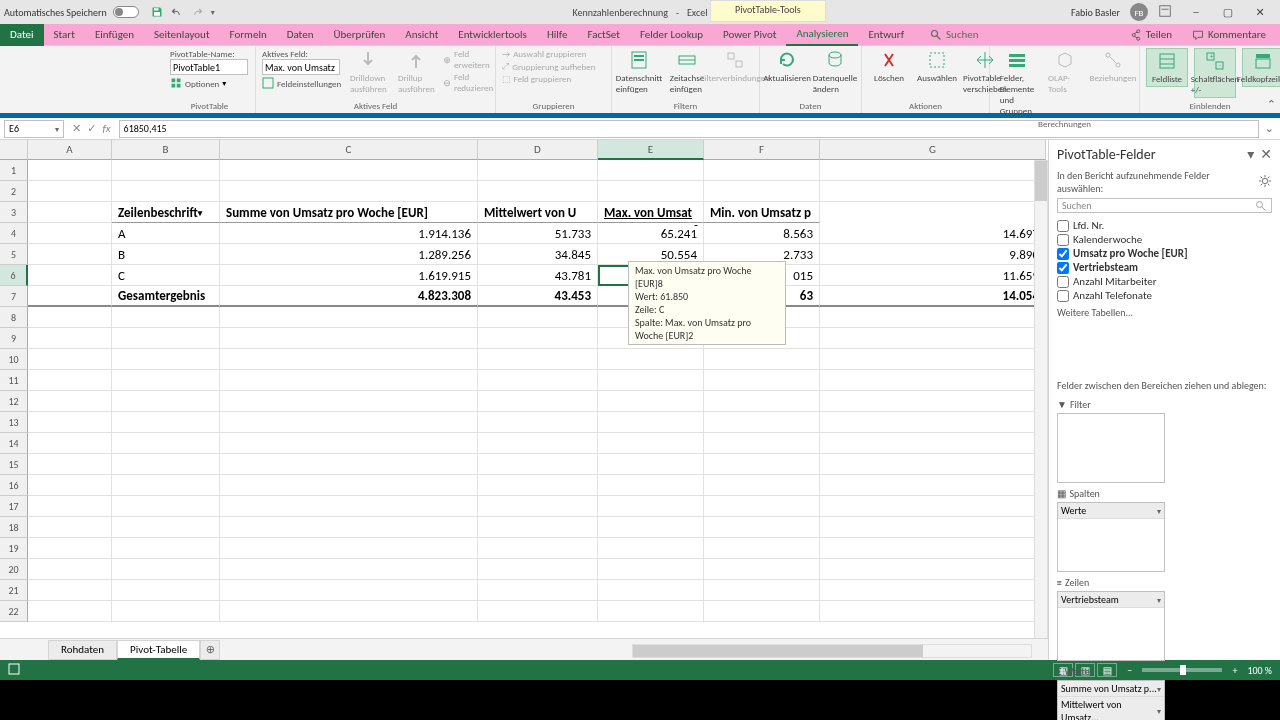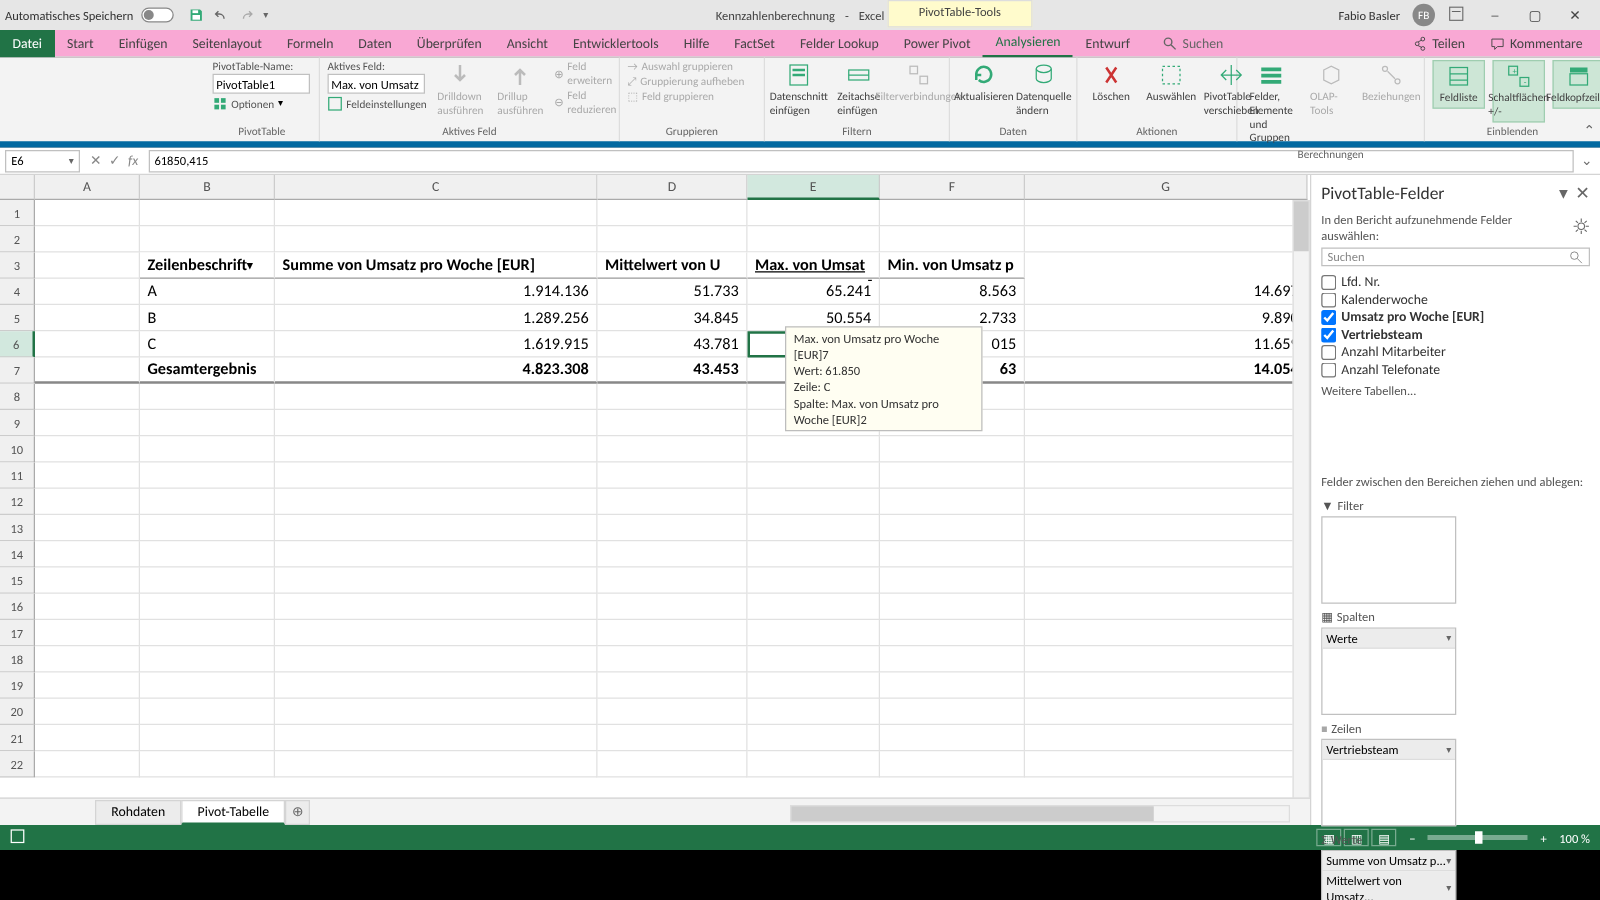--- a/index.html
+++ b/index.html
@@ -58,21 +58,21 @@
 .rowhead.sel { background: #d2e8de; border-right: 2px solid #217346; }
 .cell { border-right: 1px solid #e1e1e1; border-bottom: 1px solid #e1e1e1; font-size: 13px; padding: 1px 6px; display: flex; align-items: center; overflow: hidden; white-space: nowrap; }
 .cell.hdr { font-weight: 600; font-size: 13px; background: #fff; border-bottom: 1px solid #999; }
 .cell.num { justify-content: flex-end; }
 .cell.bold { font-weight: 600; }
 .cell.bbot { border-bottom: 2px solid #888; }
 .cell.sel-border { outline: 2px solid #217346; outline-offset: -2px; }
 .tooltip { position: absolute; left: 628px; top: 121px; background: #fffef2; border: 1px solid #bdbdbd; font-size: 10px; padding: 2px 6px; color: #333; z-index: 10; line-height: 1.3; width: 158px; }
 .neg-icon { position: absolute; left: 694px; top: 77px; font-size: 13px; }
 
-.sheettabs { position: absolute; bottom: 0; left: 0; width: 1048px; height: 22px; background: #f3f3f3; border-top: 1px solid #d4d4d4; display: flex; align-items: center; padding-left: 76px; gap: 0; }
+.sheettabs { position: absolute; bottom: 0; left: 0; width: 1048px; height: 22px; background: #f3f3f3; border-top: 1px solid #d4d4d4; display: flex; align-items: center; padding-left: 48px; gap: 0; }
 .sheettab { height: 20px; padding: 0 12px; font-size: 11px; display: flex; align-items: center; border: 1px solid #d4d4d4; background: #ececec; cursor: pointer; }
 .sheettab.active { background: #fff; border-bottom: 2px solid #217346; }
 .add-sheet { width: 20px; height: 20px; display: flex; align-items: center; justify-content: center; color: #666; border: 1px solid #d4d4d4; background: #ececec; }
 .hscroll { position: absolute; right: 16px; bottom: 2px; width: 400px; height: 14px; background: #f3f3f3; border: 1px solid #ddd; }
 .hscroll-thumb { position: absolute; left: 0; top: 0; width: 290px; height: 12px; background: #ccc; }
 .vscroll { position: absolute; right: 0; top: 20px; width: 14px; height: 480px; background: #f3f3f3; border: 1px solid #ddd; }
 .vscroll-thumb { position: absolute; left: 0; top: 0; width: 12px; height: 40px; background: #ccc; }
 
 .fieldpane { width: 232px; background: #fff; border-left: 1px solid #d4d4d4; display: flex; flex-direction: column; padding: 6px 8px; }
 .fp-title { font-size: 14px; color: #333; margin-bottom: 6px; display: flex; justify-content: space-between; align-items: center; }
@@ -618,21 +618,21 @@
           <div class="cell" style="width: 84px;"></div>
           <div class="cell" style="width: 108px;"></div>
           <div class="cell" style="width: 258px;"></div>
           <div class="cell" style="width: 120px;"></div>
           <div class="cell" style="width: 106px;"></div>
           <div class="cell" style="width: 116px;"></div>
           <div class="cell" style="width: 226px;"></div>
         </div>
       </div>
     <div class="tooltip">
-      <div>Max. von Umsatz pro Woche [EUR]7</div>
+      <div>Max. von Umsatz pro Woche [EUR]8</div>
       <div>Wert: 61.850</div>
       <div>Zeile: C</div>
       <div>Spalte: Max. von Umsatz pro Woche [EUR]2</div>
     </div>
     <span class="neg-icon">-</span>
     <div class="vscroll">
         <div class="vscroll-thumb"></div>
       </div>
     <div class="sheettabs">
       <div id="sheettabs-c" style="display:flex">

